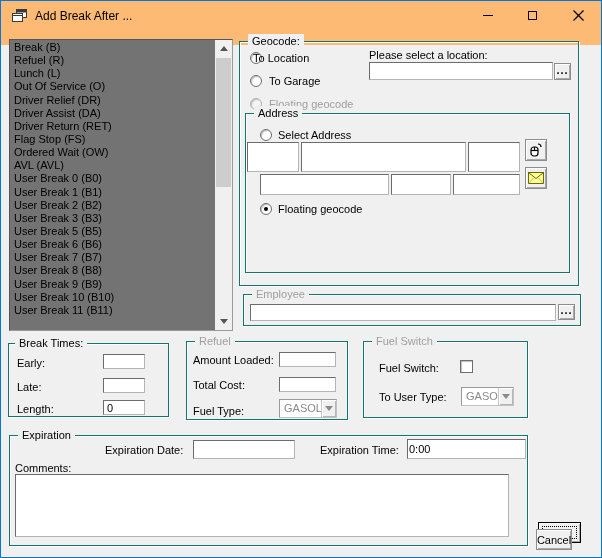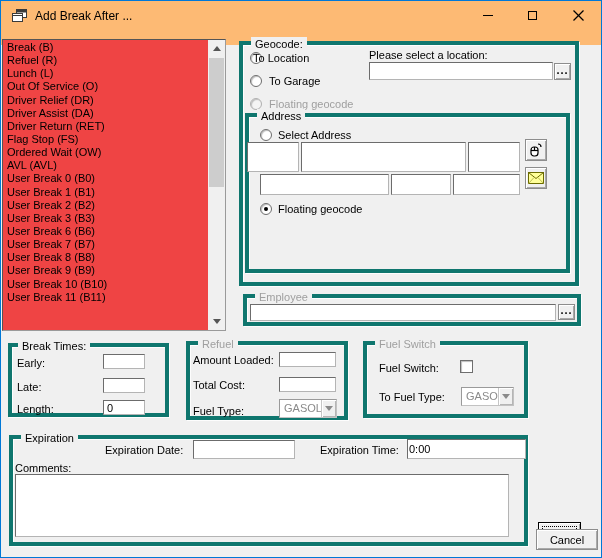--- a/index.html
+++ b/index.html
@@ -11,34 +11,34 @@
   }
   
   .titlebar{position:absolute;left:0;top:0;width:600px;height:44px;background:#fdba74;}
   .title-icon{position:absolute;left:11px;top:8px;width:16px;height:14px;}
   .title-text{position:absolute;left:34px;top:0;line-height:30px;font-size:12px;color:#000;}
   .win-btn{position:absolute;top:0;height:29px;display:flex;align-items:center;justify-content:center;}
   .glyph-min{width:10px;height:1px;background:#000;}
   .glyph-max{width:9px;height:9px;border:1px solid #000;}
   .tb{position:absolute;background:#fff;border:1px solid;border-color:#6c6c6c #b4b4b4 #b4b4b4 #6c6c6c;
       font-family:"Liberation Sans",sans-serif;font-size:11px;padding:0 3px;color:#000;outline:none;}
-  .group{position:absolute;border:4px solid #0f766e;box-shadow:1px 1px 0 #fdfdfd, inset 1px 1px 0 #fdfdfd;}
+  .group{position:absolute;border:1px solid #0f766e;box-shadow:1px 1px 0 #fdfdfd, inset 1px 1px 0 #fdfdfd;}
   .gtitle{position:absolute;top:-8px;left:8px;background:#f0f0f0;padding:0 4px;line-height:14px;white-space:nowrap;}
   .gtitle.dis{color:#9f9f9f;}
   .lbl{position:absolute;white-space:nowrap;line-height:13px;}
   .lbl.dis{color:#9f9f9f;}
   
   .radio{position:absolute;width:12px;height:12px;border-radius:50%;background:#fff;
          border:1px solid #6e6e6e;box-shadow:inset 1px 1px 1px #bdbdbd;}
   .radio.checked::after{content:'';position:absolute;left:3px;top:3px;width:4px;height:4px;border-radius:50%;background:#000;}
   .radio.dis{border-color:#b0b0b0;background:#f4f4f4;}
   .checkbox{position:absolute;width:13px;height:13px;background:#fff;
             border:1px solid #6e6e6e;box-shadow:inset 1px 1px 1px #bdbdbd;}
   
-  .listbox{position:absolute;left:1px;top:38px;width:224px;height:292px;background:#ef4444;
+  .listbox{position:absolute;left:8px;top:38px;width:224px;height:292px;background:#737373;
            border:1px solid;border-color:#555 #9a9a9a #9a9a9a #555;}
   .list-inner{position:absolute;left:1px;top:1px;right:18px;bottom:1px;overflow:hidden;}
   .list-item{height:13.15px;line-height:13.15px;padding-left:3px;white-space:nowrap;}
   .vscroll{position:absolute;top:0;right:0;width:17px;height:290px;background:#f0f0f0;}
   .scroll-btn{position:absolute;left:0;width:17px;height:17px;background:#f0f0f0;
               display:flex;align-items:center;justify-content:center;}
   .scroll-thumb{position:absolute;left:1px;top:18px;width:15px;height:129px;background:#cdcdcd;}
   .tri-up{width:0;height:0;border-left:4px solid transparent;border-right:4px solid transparent;border-bottom:5px solid #555;}
   .tri-down{width:0;height:0;border-left:4px solid transparent;border-right:4px solid transparent;border-top:5px solid #555;}
   .tri-down.gray{border-top-color:#8a8a8a;}
@@ -98,20 +98,21 @@
         <div class="list-item">Driver Relief (DR)</div>
         <div class="list-item">Driver Assist (DA)</div>
         <div class="list-item">Driver Return (RET)</div>
         <div class="list-item">Flag Stop (FS)</div>
         <div class="list-item">Ordered Wait (OW)</div>
         <div class="list-item">AVL (AVL)</div>
         <div class="list-item">User Break 0 (B0)</div>
         <div class="list-item">User Break 1 (B1)</div>
         <div class="list-item">User Break 2 (B2)</div>
         <div class="list-item">User Break 3 (B3)</div>
+        <div class="list-item">User Break 5 (B5)</div>
         <div class="list-item">User Break 6 (B6)</div>
         <div class="list-item">User Break 7 (B7)</div>
         <div class="list-item">User Break 8 (B8)</div>
         <div class="list-item">User Break 9 (B9)</div>
         <div class="list-item">User Break 10 (B10)</div>
         <div class="list-item">User Break 11 (B11)</div>
       </div>
     <div class="vscroll">
       <div class="scroll-btn" style="top:0;">
           <div class="tri-up"></div>
@@ -197,34 +198,34 @@
     <span class="combo-btn">
         <span class="tri-down gray"></span>
       </span>
   </div>
 
   <div class="group" style="left:362px;top:340px;width:165px;height:77px;">
     <span class="gtitle dis">Fuel Switch</span>
   </div>
   <span class="lbl" style="left:378px;top:361px;">Fuel Switch:</span>
   <span class="checkbox" style="left:459px;top:359px;"></span>
-  <span class="lbl" style="left:378px;top:390px;">To Fuel Type:</span>
+  <span class="lbl" style="left:378px;top:390px;">To User Type:</span>
   <div class="combo" style="left:460px;top:386px;width:53px;height:19px;">
     <span class="combo-text">GASOL</span>
     <span class="combo-btn">
         <span class="tri-down gray"></span>
       </span>
   </div>
 
   <div class="group" style="left:8px;top:434px;width:519px;height:111px;">
     <span class="gtitle">Expiration</span>
   </div>
   <span class="lbl" style="left:104px;top:443px;">Expiration Date:</span>
   <input class="tb" style="left: 192px; top: 439px; width: 102px; height: 19px;" value="">
   <span class="lbl" style="left:319px;top:443px;">Expiration Time:</span>
   <input class="tb" style="left: 406px; top: 438px; width: 119px; height: 20px; padding-left: 1px;" value="0:00">
   <span class="lbl" style="left:14px;top:461px;text-align:right;">Comments:</span>
   <textarea class="comments" style="left: 14px; top: 473px; width: 494px; height: 63px;"></textarea>
 
   <div class="push default" style="left:537px;top:521px;width:43px;height:21px;">OK</div>
-  <div class="push" style="left:535px;top:528px;width:62px;height:21px;">Cancel</div>
+  <div class="push" style="left:535px;top:528px;width:36px;height:21px;">Cancel</div>
 
 </div>
 
 </body></html>

